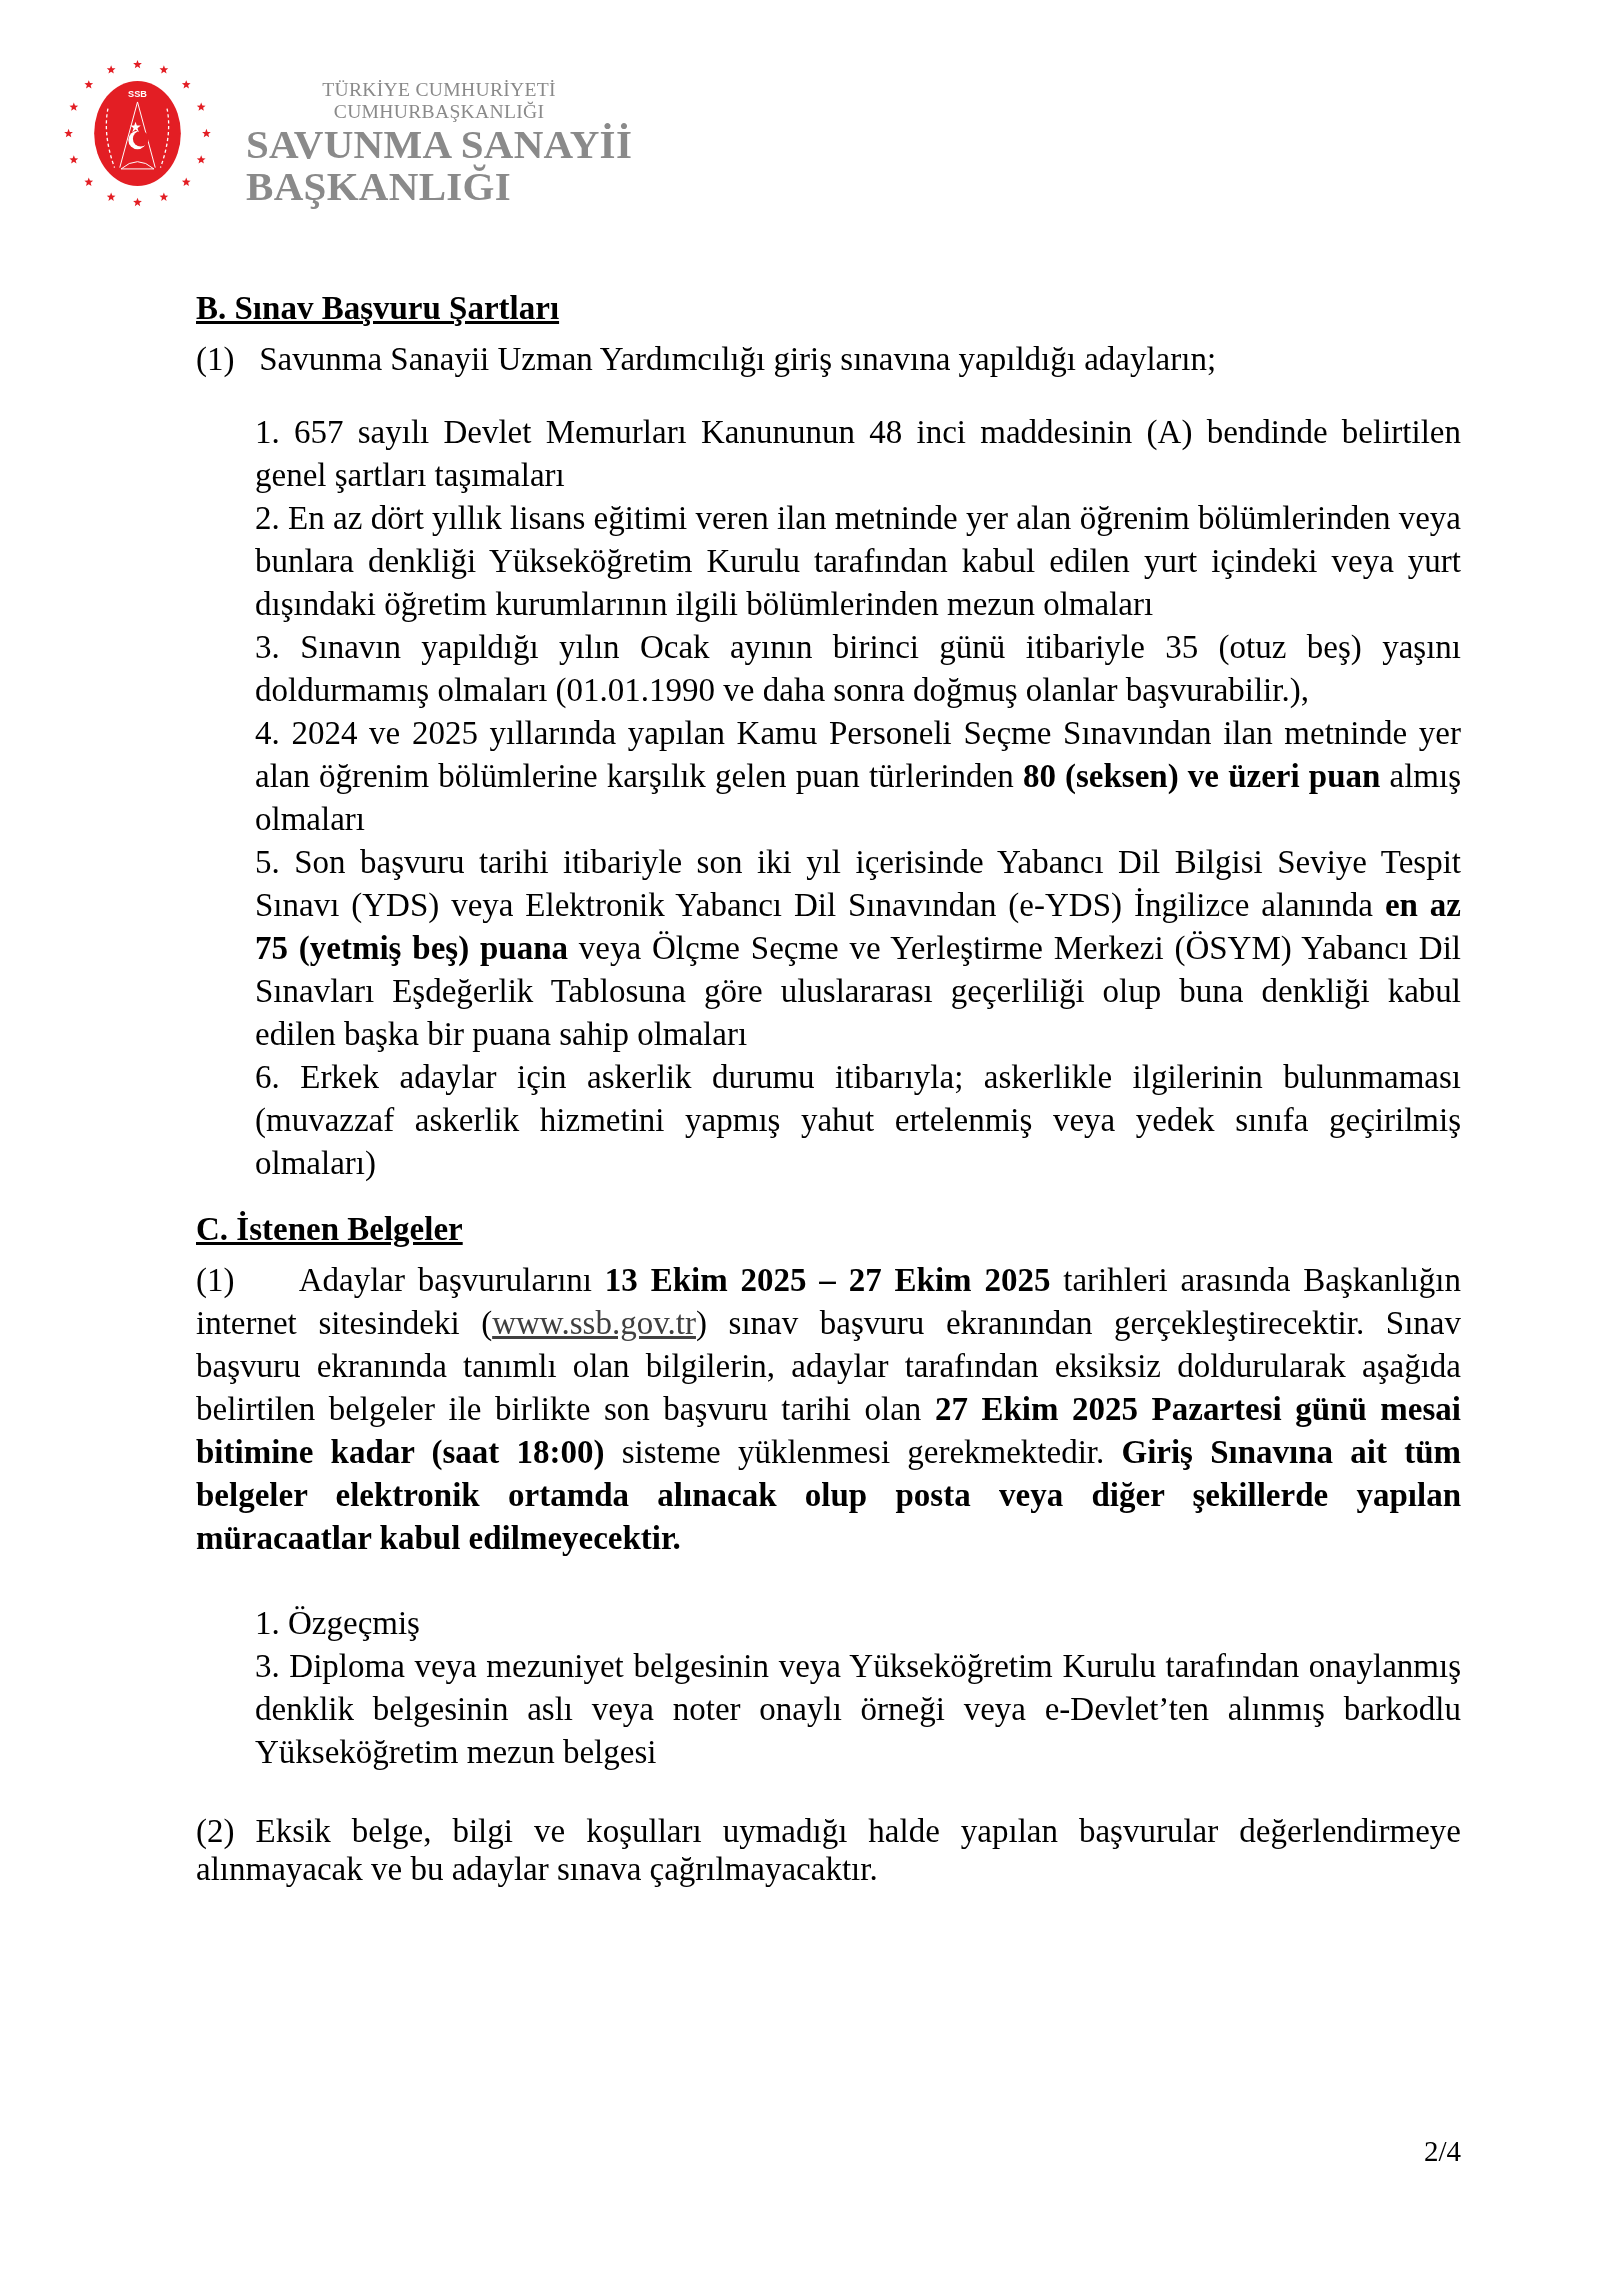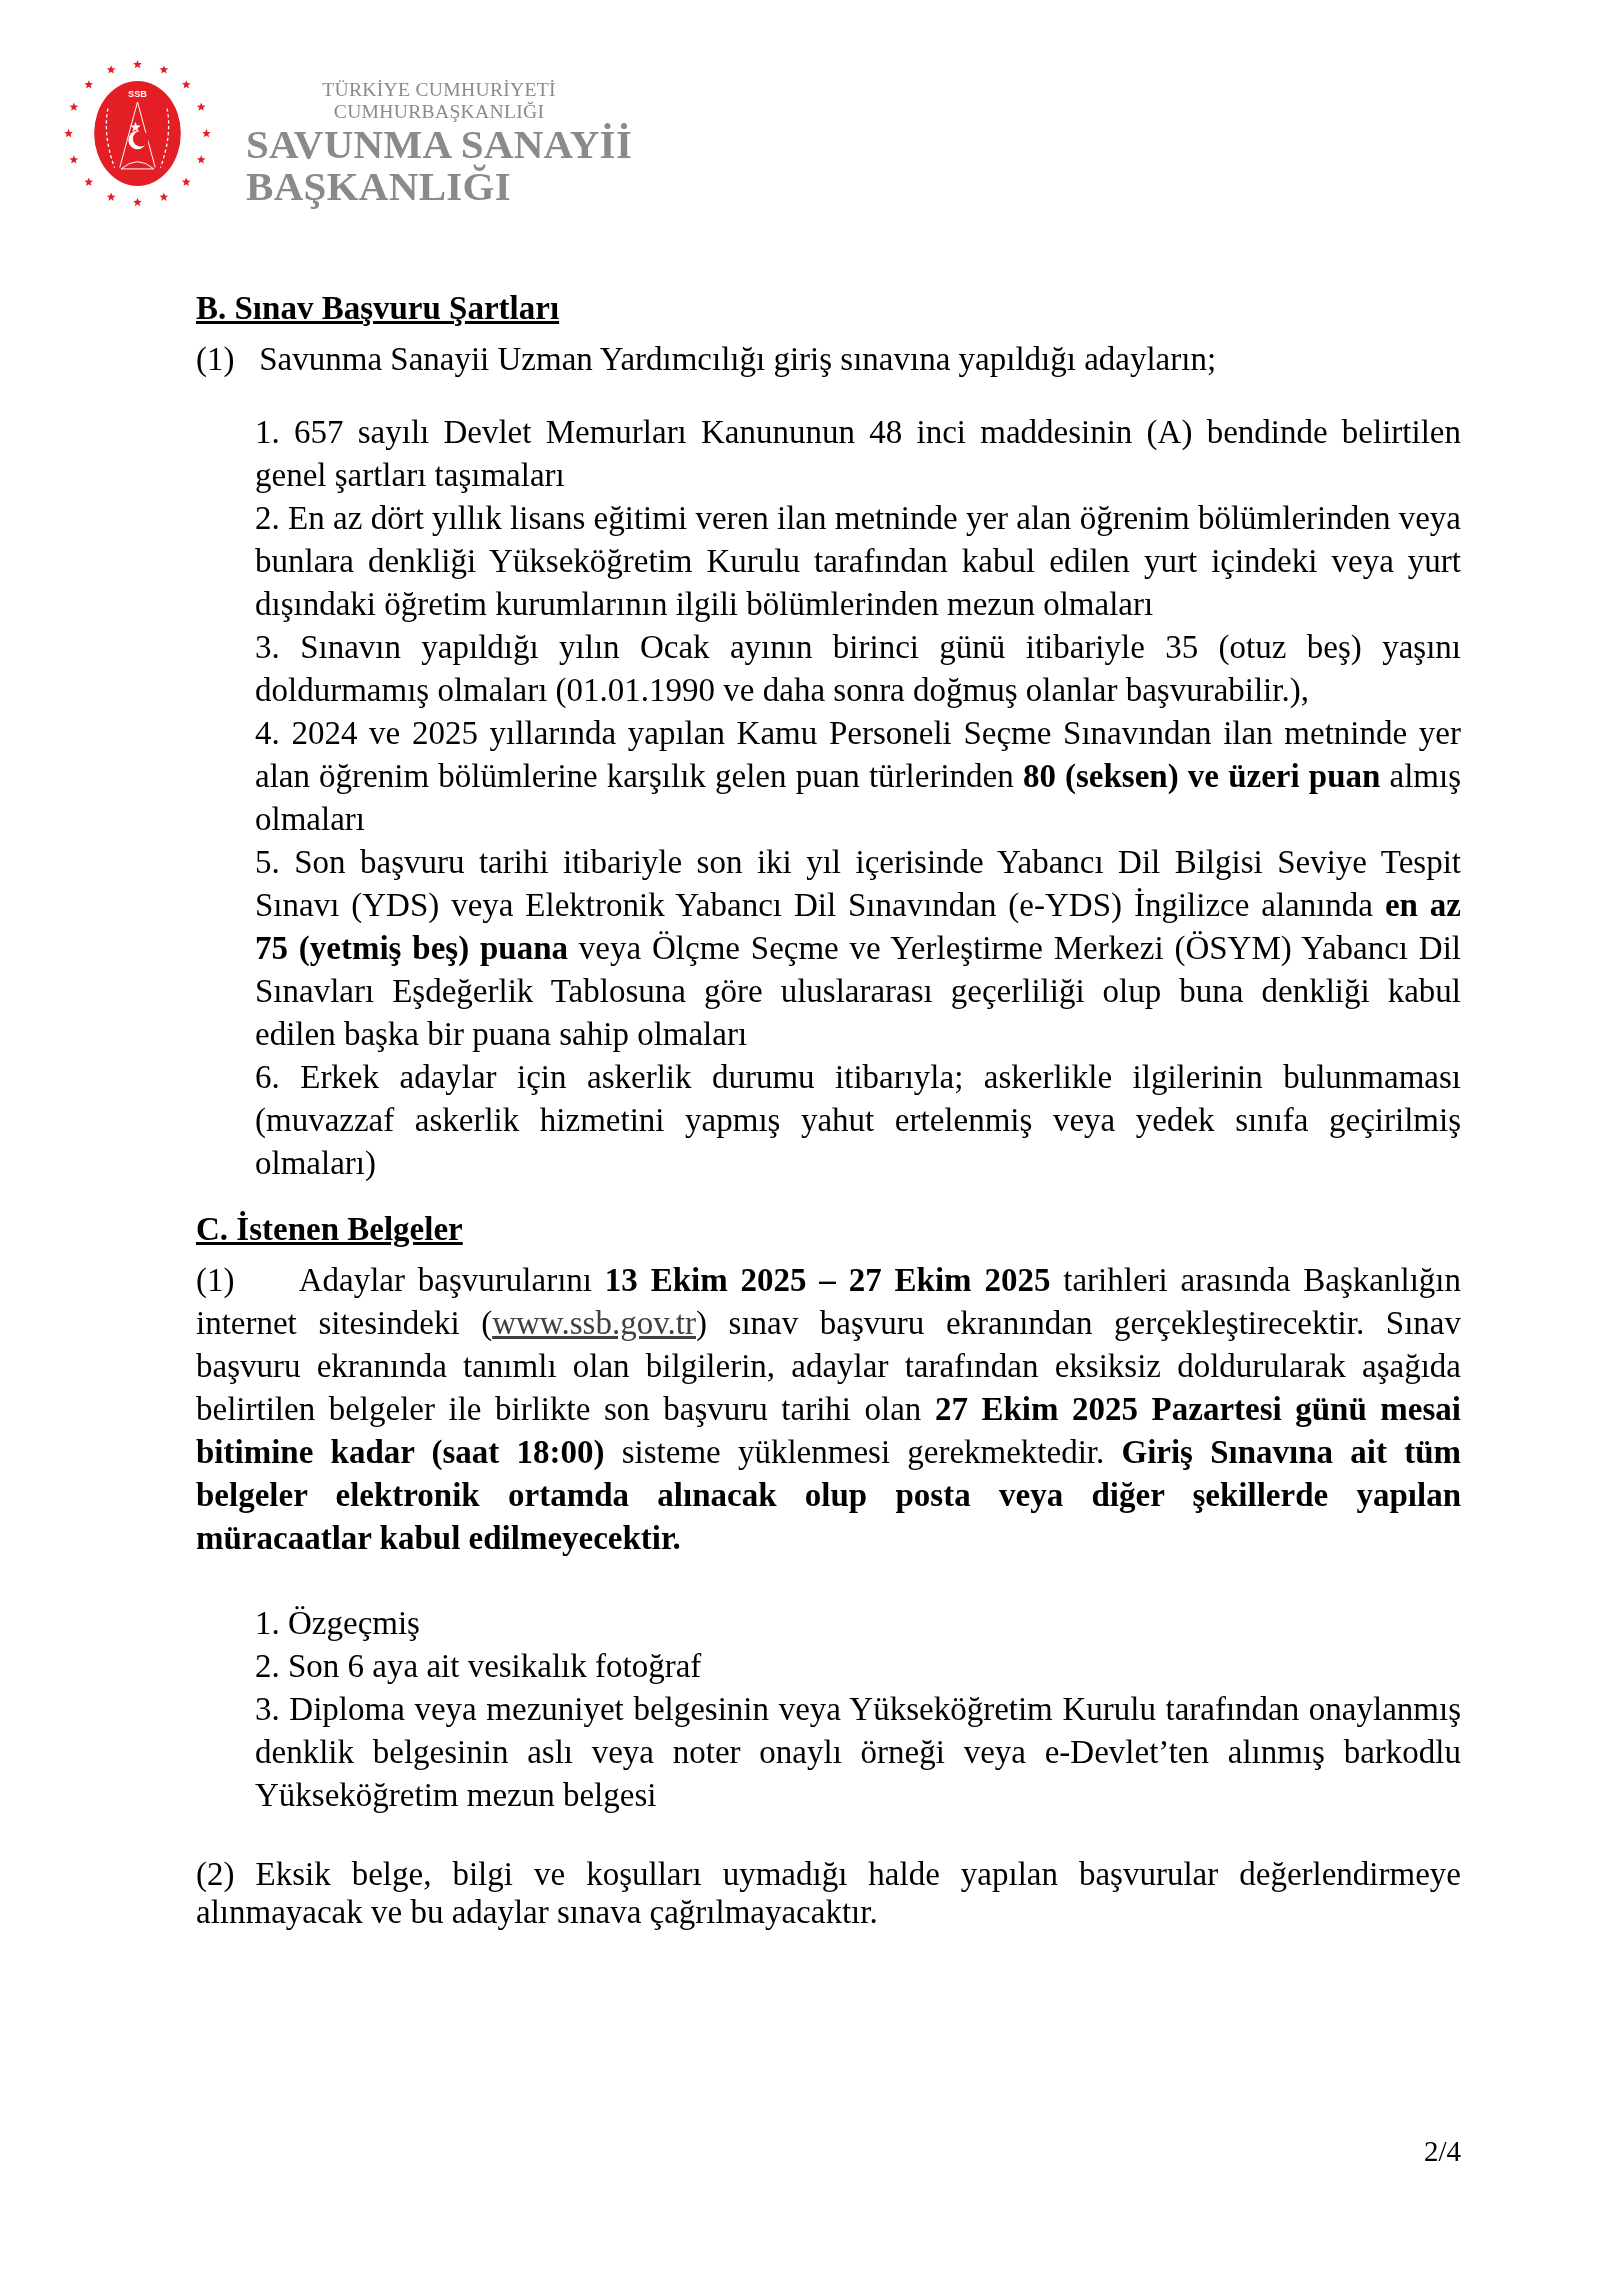--- a/index.html
+++ b/index.html
@@ -80,21 +80,20 @@
     </div>
 
   <div class="gap-b"></div>
   <p class="h">C. İstenen Belgeler</p>
   <p class="p" style="margin-top:7.9px;">
     <span>(1)</span>&nbsp;&nbsp;&nbsp;&nbsp;&nbsp;<span>Adaylar başvurularını </span><b>13 Ekim 2025 – 27 Ekim 2025</b><span> tarihleri arasında Başkanlığın internet sitesindeki (</span><a class="link">www.ssb.gov.tr</a><span>) sınav başvuru ekranından gerçekleştirecektir. Sınav başvuru ekranında tanımlı olan bilgilerin, adaylar tarafından eksiksiz doldurularak aşağıda belirtilen belgeler ile birlikte son başvuru tarihi olan </span><b>27 Ekim 2025 Pazartesi günü mesai bitimine kadar (saat 18:00)</b><span> sisteme yüklenmesi gerekmektedir. </span><b>Giriş Sınavına ait tüm belgeler elektronik ortamda alınacak olup posta veya diğer şekillerde yapılan müracaatlar kabul edilmeyecektir.</b>
   </p>
   <div class="gap-c"></div>
   <div class="list" id="doc-list">
       <p class="p">1. Özgeçmiş</p>
-      <p class="p">2. Son 6 aya ait vesikalık fotoğraf</p>
       <p class="p">3. Diploma veya mezuniyet belgesinin veya Yükseköğretim Kurulu tarafından onaylanmış denklik belgesinin aslı veya noter onaylı örneği veya e-Devlet’ten alınmış barkodlu Yükseköğretim mezun belgesi</p>
     </div>
   <div class="gap-d"></div>
   <p class="p tight">(2) Eksik belge, bilgi ve koşulları uymadığı halde yapılan başvurular değerlendirmeye alınmayacak ve bu adaylar sınava çağrılmayacaktır.</p>
 </div>
 
 <div class="pagenum">2/4</div>
 
 
 </body></html>

